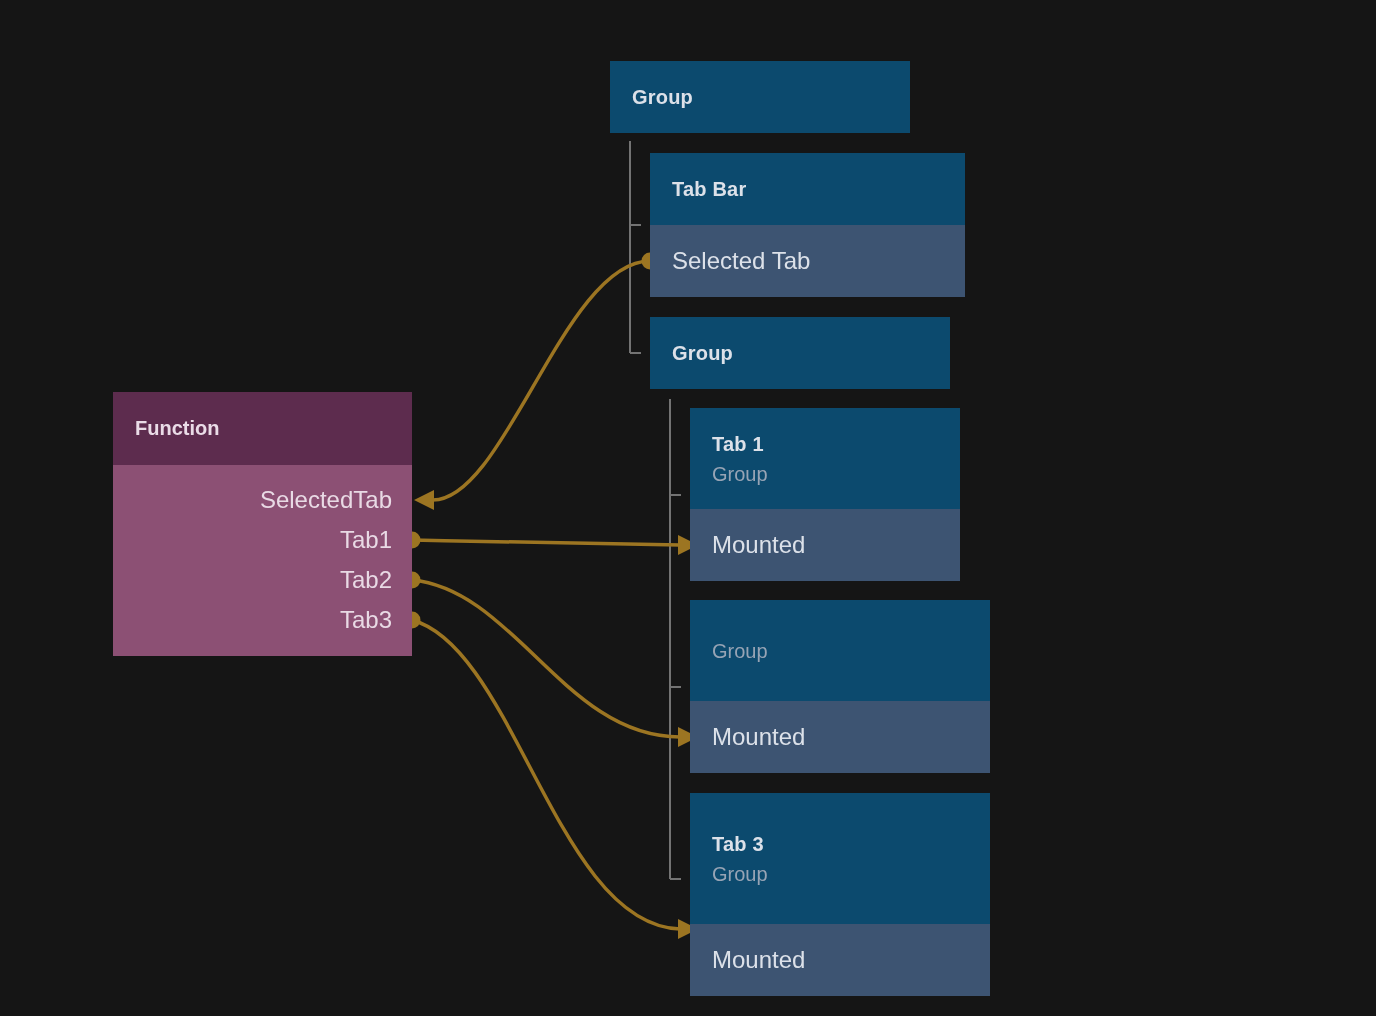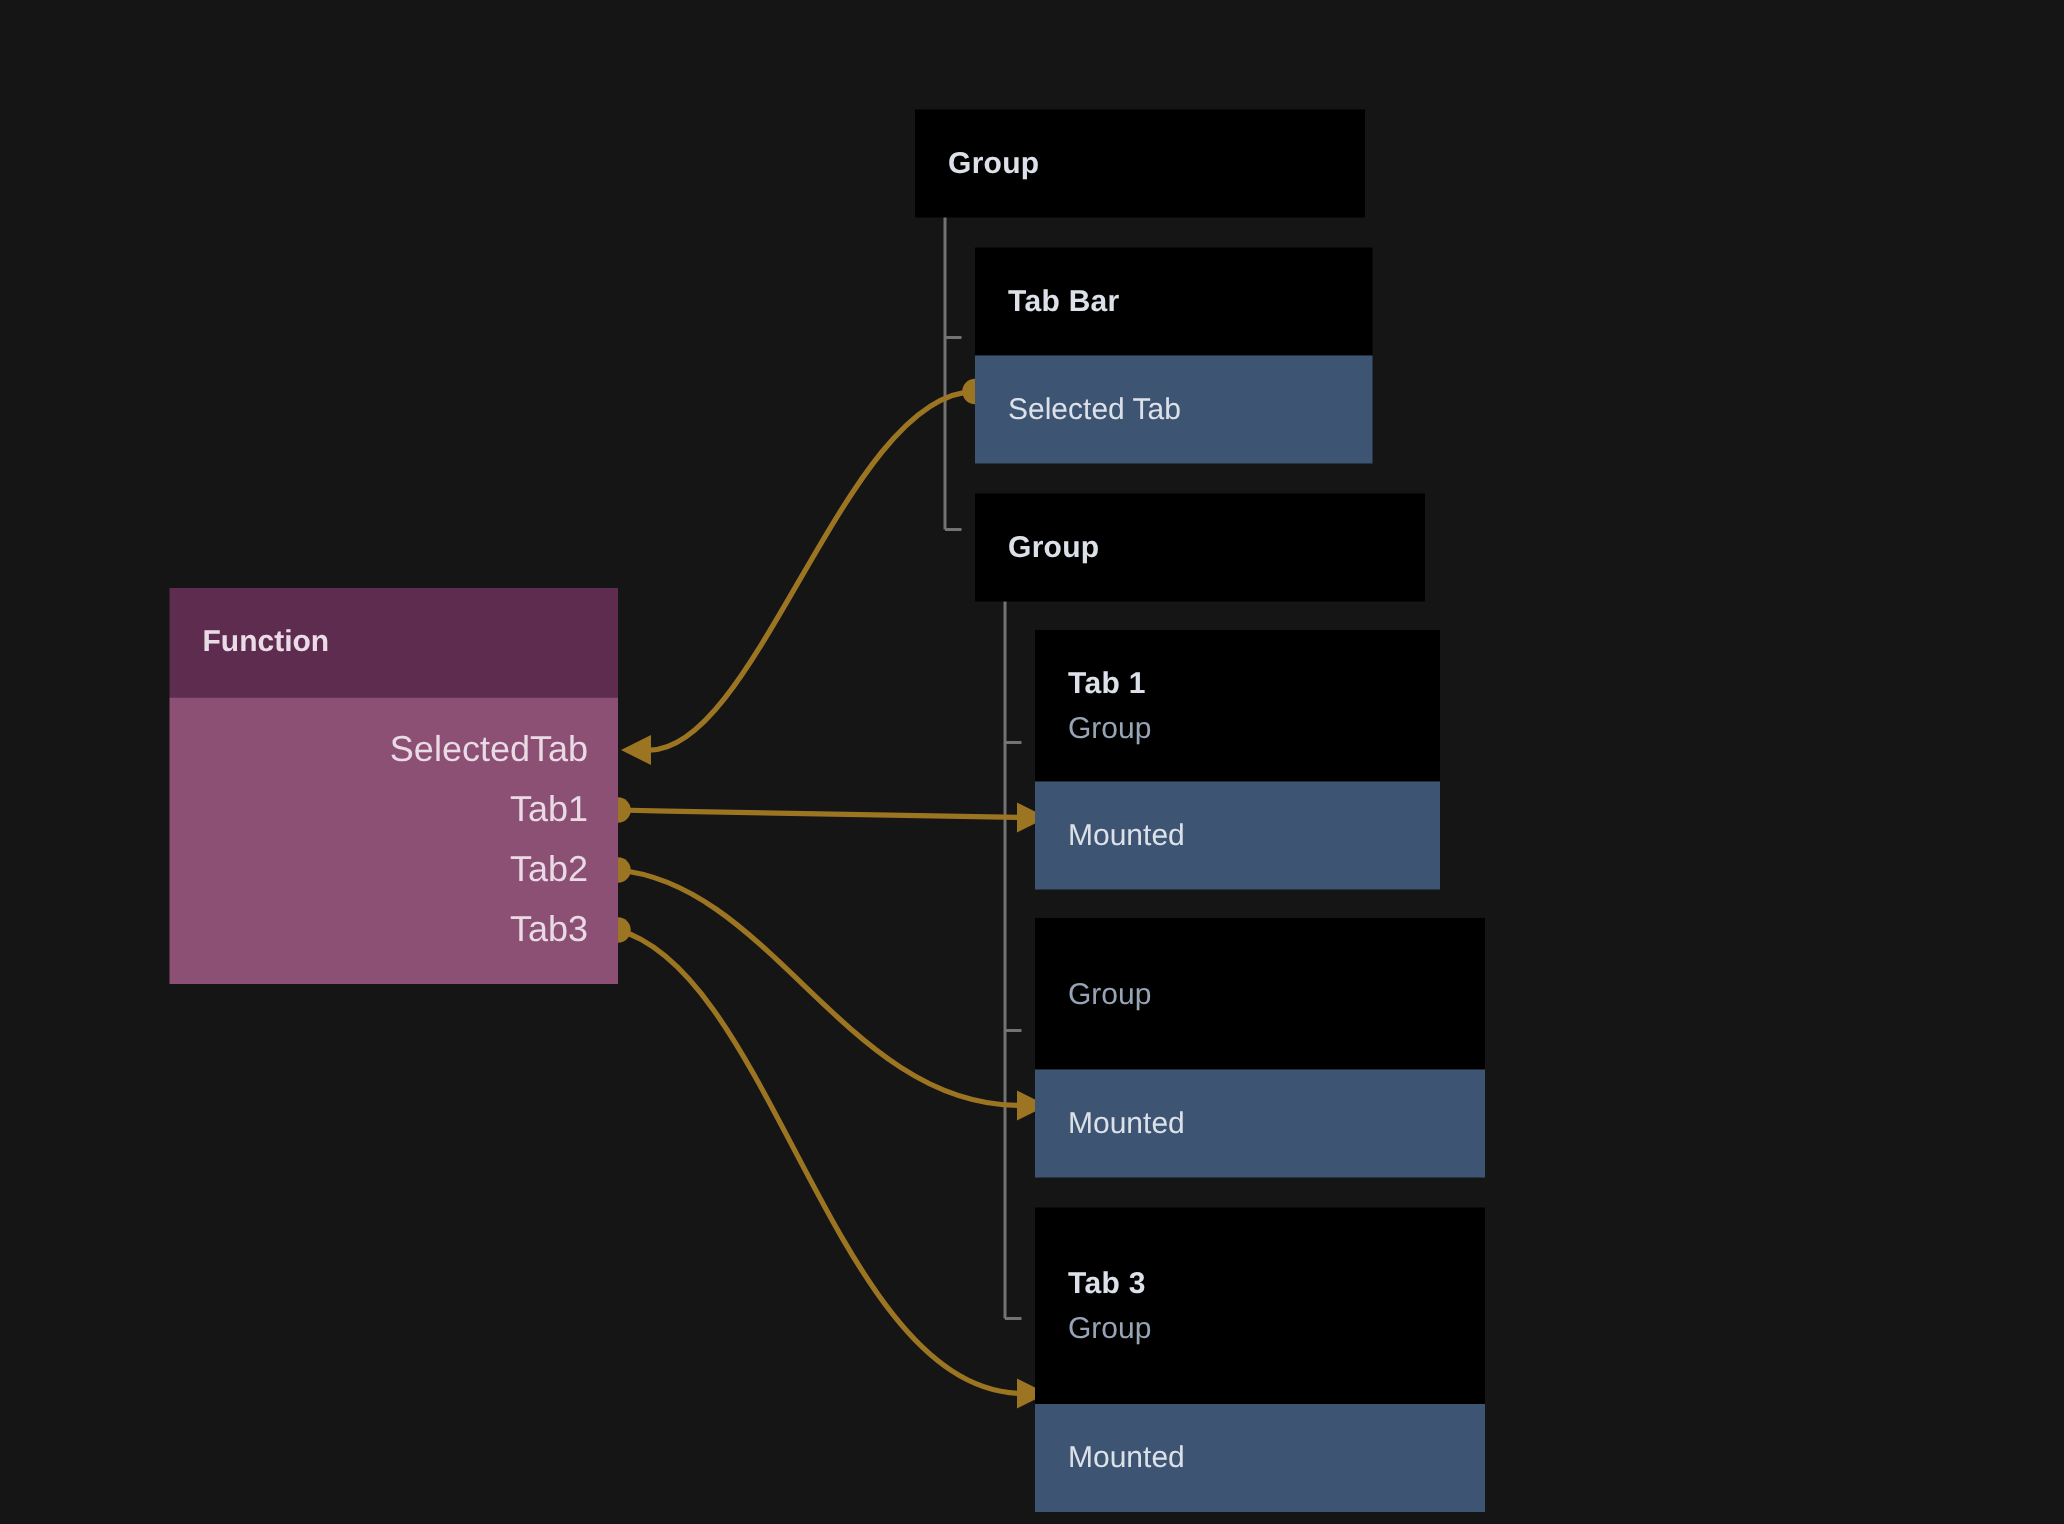--- a/index.html
+++ b/index.html
@@ -10,37 +10,37 @@
     font-family:"Liberation Sans",sans-serif;
     overflow:hidden;
   }
   .canvas{position:absolute;inset:0;width:1376px;height:1016px;}
   svg.wires{position:absolute;left:0;top:0;width:1376px;height:1016px;}
 
   .node{position:absolute;}
 
   
   .n-header{
-    background:#000000;
+    background:#0c4a6e;
     display:flex;flex-direction:column;justify-content:center;
-    padding:0 22px;box-sizing:border-box;margin-top:12px;
+    padding:0 22px;box-sizing:border-box;
   }
   .n-title{
     color:#dce1e9;font-size:20px;font-weight:bold;line-height:30px;
     letter-spacing:.2px;white-space:nowrap;
   }
   .n-subtitle{
     color:#97a4b5;font-size:20px;font-weight:normal;line-height:30px;
     white-space:nowrap;
   }
   .n-row{
     background:#3d5472;height:72px;
     display:flex;align-items:center;
     padding:0 22px;box-sizing:border-box;
-    color:#dce1e9;font-size:20px;line-height:72px;white-space:nowrap;
+    color:#dce1e9;font-size:24px;line-height:72px;white-space:nowrap;
   }
 
   
   .fn-header{
     background:#5d2c4e;height:73px;
     display:flex;align-items:center;padding:12px 22px;box-sizing:border-box;
   }
   .fn-title{color:#eadce7;font-size:20px;font-weight:bold;white-space:nowrap;}
   .fn-body{
     background:#8c5074;height:191px;box-sizing:border-box;
@@ -93,21 +93,21 @@
       <polygon points="698,929 678,919 678,939"></polygon>
     </g>
   </svg>
 
   <div class="node" style="left:610px;top:61px;width:300px;">
     <div class="n-header" style="height:72px;">
       <div class="n-title">Group</div>
     </div>
   </div>
 
-  <div class="node" style="left:650px;top:153px;width:265px;">
+  <div class="node" style="left:650px;top:153px;width:315px;">
     <div class="n-header" style="height:72px;">
       <div class="n-title">Tab Bar</div>
     </div>
     <div class="n-row">Selected Tab</div>
   </div>
 
   <div class="node" style="left:650px;top:317px;width:300px;">
     <div class="n-header" style="height:72px;">
       <div class="n-title">Group</div>
     </div>

